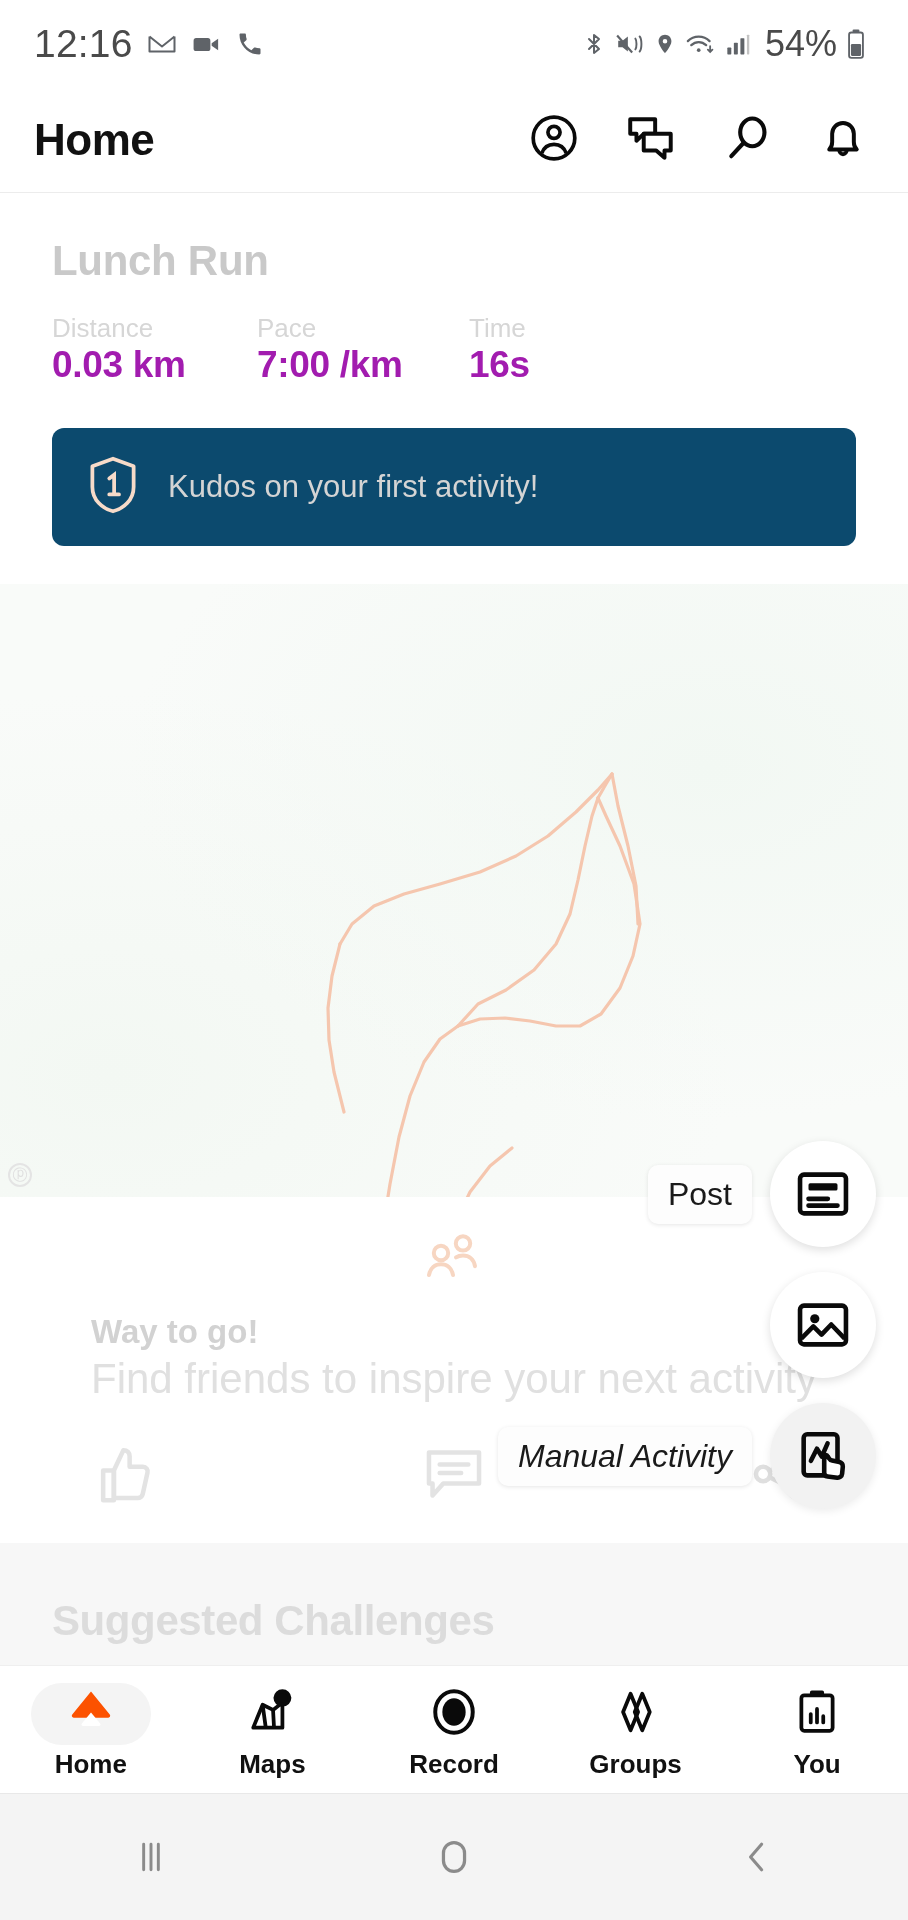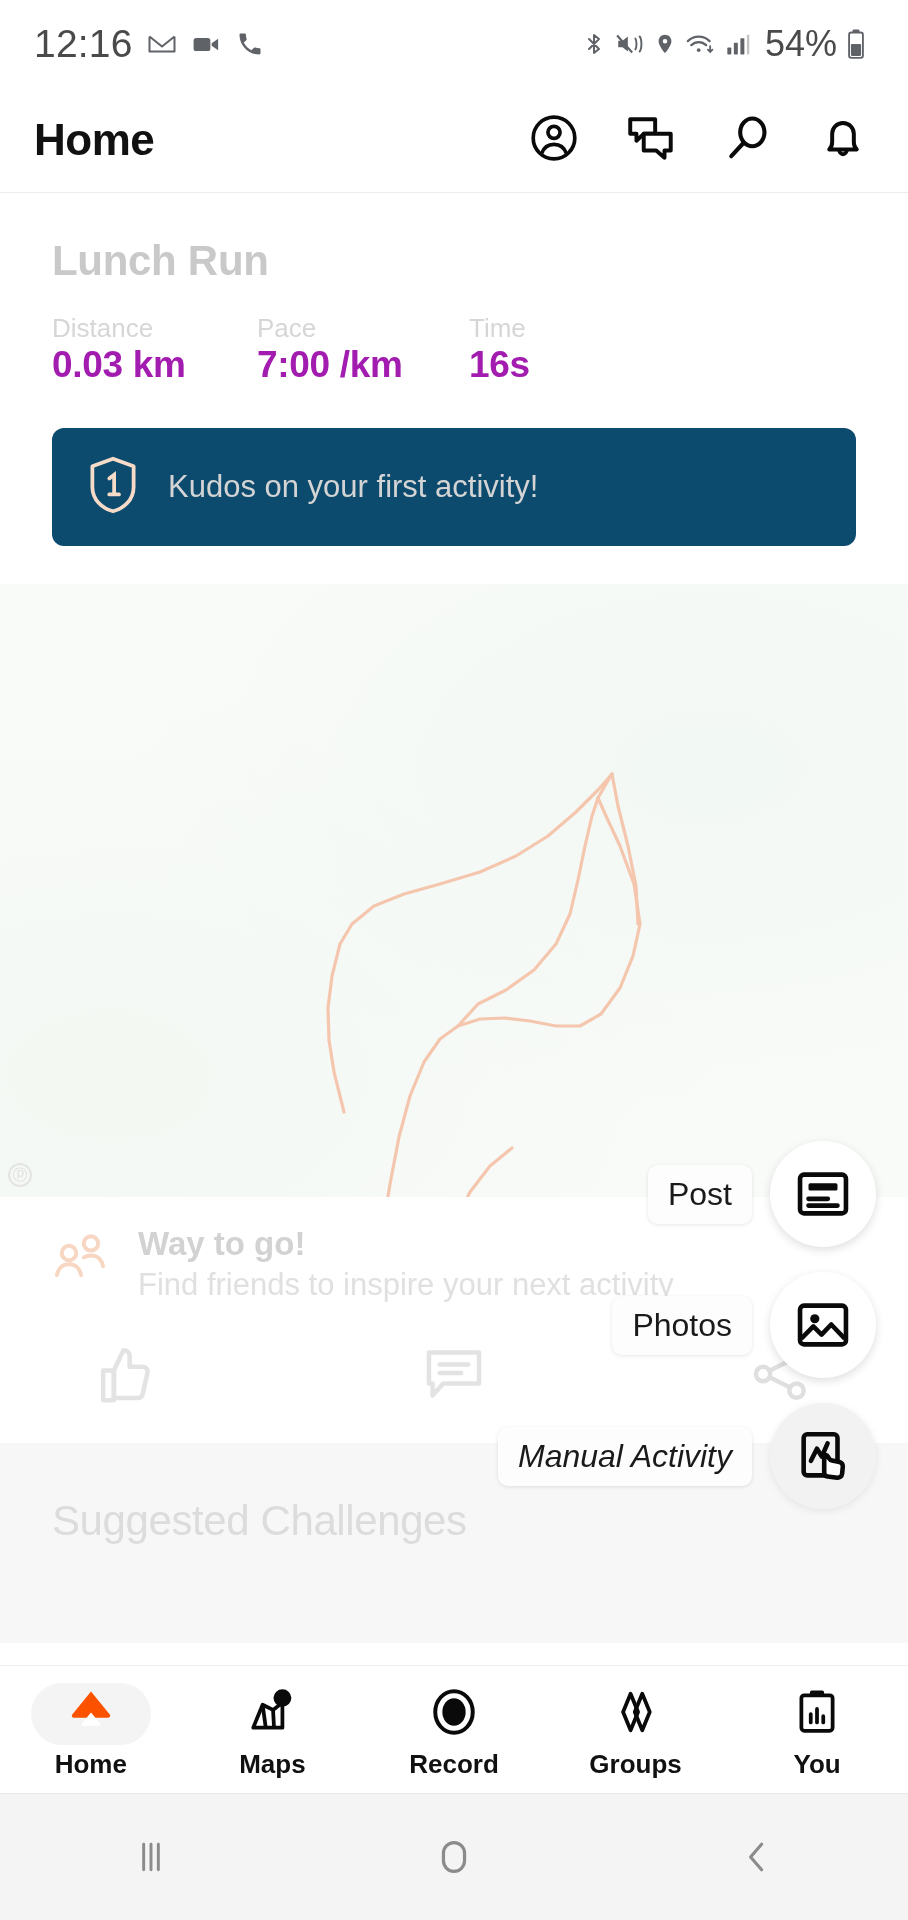--- a/index.html
+++ b/index.html
@@ -84,38 +84,38 @@
     position:absolute; left:8px; bottom:10px;
     width:24px;height:24px;border-radius:50%;
     border:2px solid #e4e4e4; color:#e0e0e0;
     font-size:15px; display:flex;align-items:center;justify-content:center;
   }
 
   .social{
     padding:28px 0 0 0;
     background:#fff;
   }
-  .social-row{ display:flex; align-items:flex-start; padding:0 52px; gap:26px;}
+  .social-row{ display:flex; align-items:center; padding:0 52px; gap:26px;flex-direction:column;}
   .social-people{ padding-top:6px; }
   .social-h{ font-size:33px; font-weight:bold; color:#d2d2d2; }
-  .social-p{ font-size:31px; color:#e0e0e0; margin-top:4px; white-space:nowrap;}
+  .social-p{ font-size:42px; color:#e0e0e0; margin-top:4px; white-space:nowrap;}
   .actions-row{
     display:flex; align-items:center; margin-top:40px; padding:0 96px;
   }
   .actions-row .slot{ flex:1; display:flex; }
   .actions-row .slot.c{ justify-content:center; }
   .actions-row .slot.r{ justify-content:flex-end; }
 
   .challenges{
     margin-top:34px;
     background:#f7f7f7;
     padding:54px 52px 60px 52px;
     min-height:200px;
   }
-  .challenges-h{ font-size:42px; font-weight:normal; color:#dcdcdc; letter-spacing:-.4px;}
+  .challenges-h{ font-size:42px; font-weight:bold; color:#dcdcdc; letter-spacing:-.4px;}
 
   
   .fab-layer{ position:absolute; inset:0; pointer-events:none; }
   .fab-item{
     position:absolute; right:32px;
     display:flex; align-items:center; gap:18px;
     pointer-events:auto;
   }
   .fab-label{
     background:#fdfdfd;
@@ -368,21 +368,20 @@
     <span class="fab-btn">
       <svg width="58" height="58" viewBox="0 0 24 24" fill="none" stroke="#0a0a0a" stroke-width="1.9" stroke-linejoin="round">
         <rect x="2.5" y="4" width="19" height="16" rx="1.6"></rect>
         <rect x="6" y="7.6" width="12" height="3" rx=".7" fill="#0a0a0a" stroke="none"></rect>
         <path d="M6 14h8M6 16.8h12" stroke-linecap="round"></path>
       </svg>
     </span>
   </div>
 
   <div class="fab-item" style="top:1272px;">
-    <span class="fab-label">Photos</span>
     <span class="fab-btn">
       <svg width="58" height="58" viewBox="0 0 24 24" fill="none" stroke="#0a0a0a" stroke-width="1.9" stroke-linejoin="round">
         <rect x="2.5" y="4" width="19" height="16" rx="1.6"></rect>
         <circle cx="8.6" cy="9.4" r="1.9" fill="#0a0a0a" stroke="none"></circle>
         <path d="M3 17.6l5-5 3.4 3.4 4-4.2 5.6 5.8"></path>
       </svg>
     </span>
   </div>
 
   <div class="fab-item" style="top:1403px;font-style:italic;">

